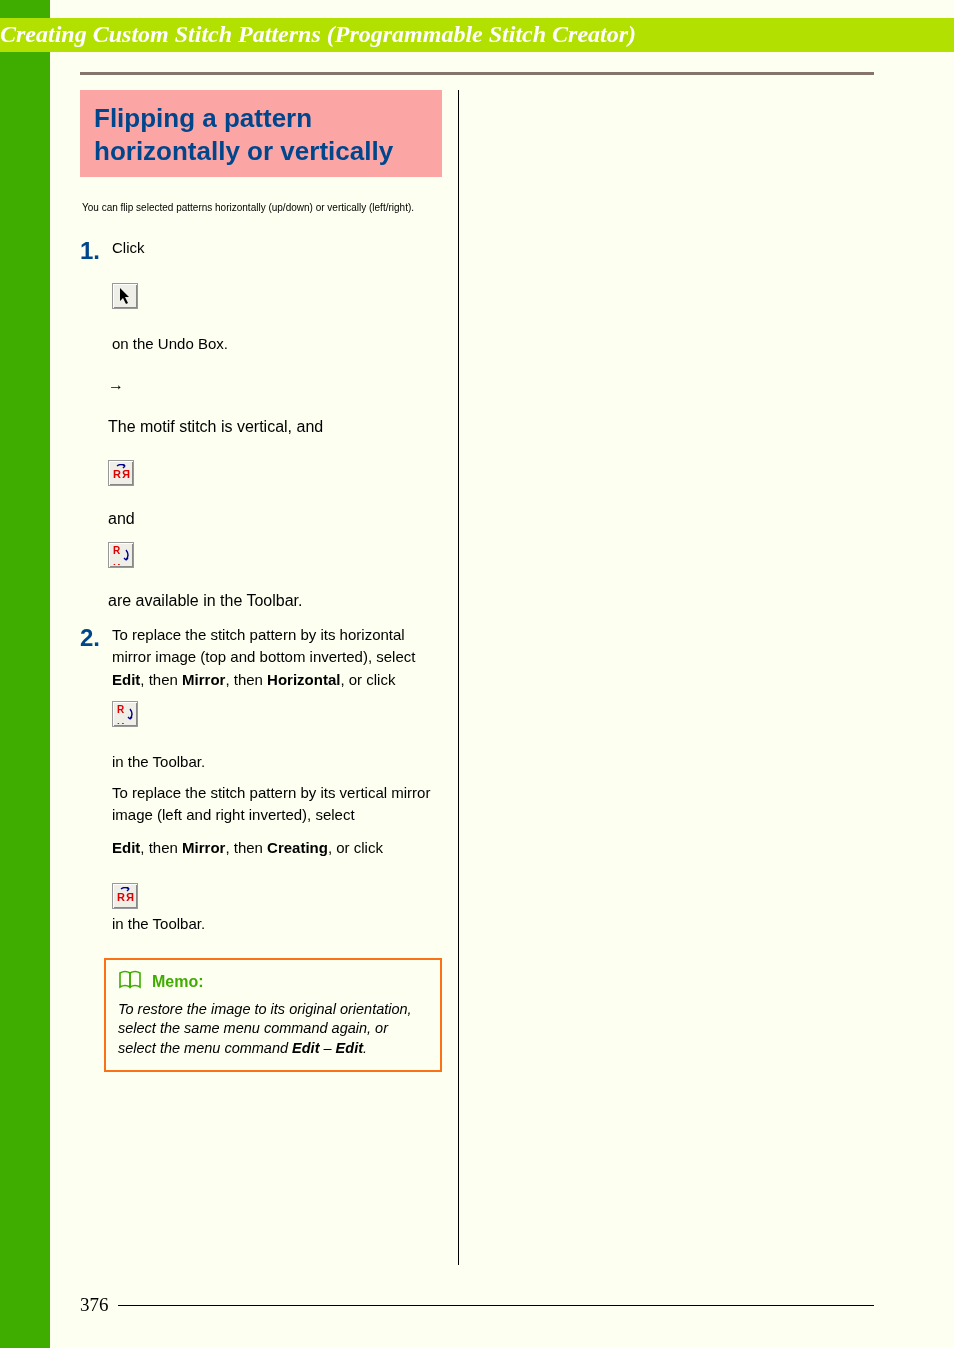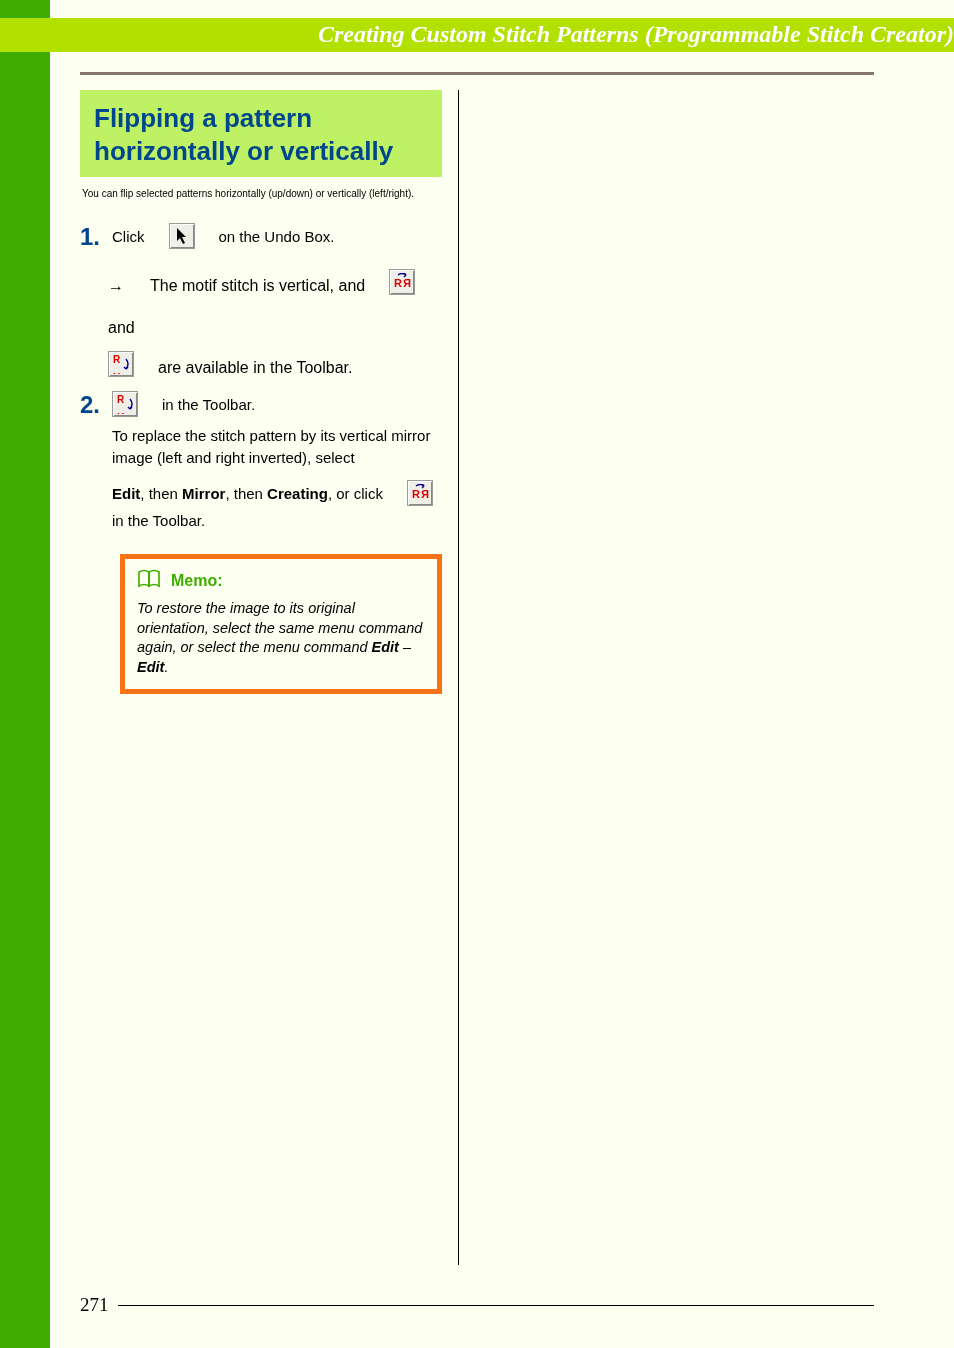--- a/index.html
+++ b/index.html
@@ -24,21 +24,21 @@
     left: 0; top: 18px;
     width: 100%;
     height: 34px;
     background: #b1e001;
     z-index: 2;
   }
   .header-text {
     position: absolute;
     left: 0; top: 18px;
     width: 100%;
-    text-align: right;
+    text-align: left;
     font-size: 24px;
     font-weight: bold;
     font-style: italic;
     color: #fff;
     z-index: 3;
     padding-top: 3px;
     font-family: "Times New Roman", serif;
   }
   .hr-top {
     position: absolute;
@@ -62,23 +62,23 @@
     width: 378px;
     padding-right: 16px;
   }
   .col-divider {
     width: 1px;
     background: #000;
     height: 1175px;
     margin: 0 0 0 0;
   }
   .title-box {
-    background: #bef264;
+    background: #fca5a5;
     padding: 12px 14px 10px 14px;
-    margin-bottom: 10px;
+    margin-bottom: 24px;
   }
   .title-box h2 {
     color: #00468c;
     font-size: 26px;
     font-weight: bold;
     line-height: 1.25;
   }
   .intro {
     font-size: 10px;
     line-height: 1.35;
@@ -99,24 +99,25 @@
     line-height: 1;
     padding-top: 2px;
   }
   .step-body {
     flex: 1;
     font-size: 15px;
     line-height: 1.5;
   }
   .inline-line {
     display: flex;
-    align-items: flex-end;
+    align-items: flex-start;
     flex-wrap: wrap;
     gap: 24px;
     margin-bottom: 8px;
+    flex-direction: column;
   }
   .icon-btn {
     display: inline-flex;
     align-items: center;
     justify-content: center;
     width: 26px;
     height: 26px;
     background: #efefe7;
     border: 1px solid #999;
     box-shadow: inset 1px 1px 0 #fff, inset -1px -1px 0 #888;
@@ -129,24 +130,24 @@
   }
   .sub-indent .inline-line { margin-bottom: 14px; }
   .arrow {
     font-size: 16px;
     margin-right: 2px;
   }
   .para {
     margin-bottom: 10px;
   }
   .memo-box {
-    border: 5px solid #f97316;
+    border: 2px solid #f97316;
     padding: 10px 12px 12px 12px;
     margin-top: 8px;
-    margin-left: 40px;
+    margin-left: 24px;
   }
   .memo-header {
     display: flex;
     align-items: center;
     gap: 8px;
     margin-bottom: 6px;
   }
   .memo-header .label {
     color: #3fac00;
     font-weight: bold;
@@ -233,20 +234,23 @@
               <path d="M15 15 L13 13 M15 15 L17 13" stroke="#008" stroke-width="1.4"></path>
             </svg>
           </span>
           <span>are available in the Toolbar.</span>
         </div>
       </div>
 
       <div class="step">
         <div class="step-num">2.</div>
         <div class="step-body">
+          <p class="para">
+            <span>To replace the stitch pattern by its horizontal mirror image (top and bottom inverted), select </span><span class="bold">Edit</span><span>, then </span><span class="bold">Mirror</span><span>, then </span><span class="bold">Horizontal</span><span>, or click</span>
+          </p>
           <div class="inline-line">
             <span class="icon-btn">
               <svg width="20" height="20" viewBox="0 0 20 20">
                 <text x="2" y="9" font-size="10" font-weight="bold" fill="#d00">R</text>
                 <text x="2" y="9" font-size="10" font-weight="bold" fill="#d00" transform="scale(1,-1) translate(0,-28)">R</text>
                 <path d="M15 5 Q19 10 15 15" stroke="#008" stroke-width="1.4" fill="none"></path>
                 <path d="M15 15 L13 13 M15 15 L17 13" stroke="#008" stroke-width="1.4"></path>
               </svg>
             </span>
             <span>in the Toolbar.</span>
@@ -283,13 +287,13 @@
           <span>To restore the image to its original orientation, select the same menu command again, or select the menu command </span><span class="bold">Edit</span><span> – </span><span class="bold">Edit</span><span>.</span>
         </div>
       </div>
 
     </div>
     <div class="col-divider"></div>
   </div>
 </div>
 
 <div class="footer-line"></div>
-<div class="page-num">271</div>
+<div class="page-num">376</div>
 
 </body></html>

